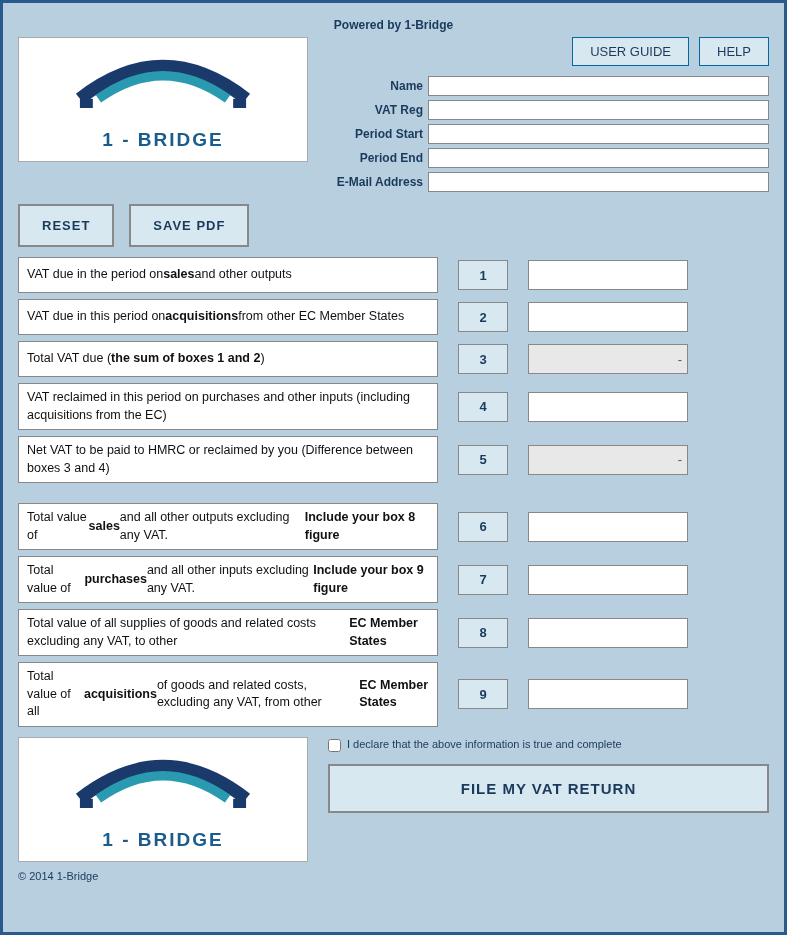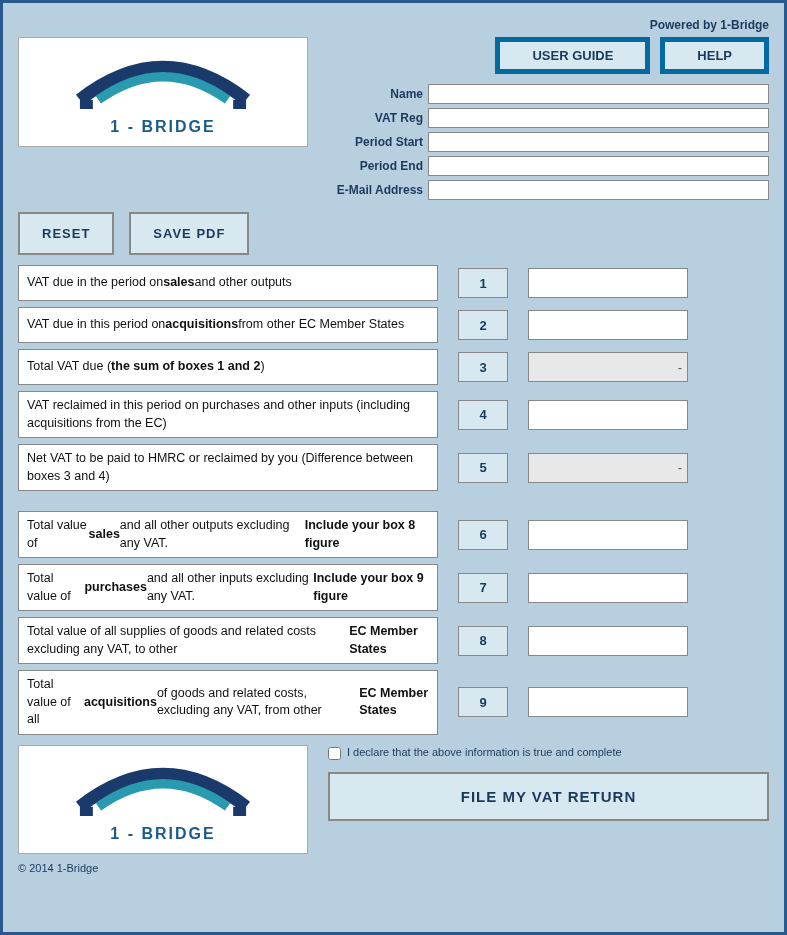--- a/index.html
+++ b/index.html
@@ -14,21 +14,21 @@
     }
     .outer-container {
       width: 787px;
       min-height: 935px;
       background: #b8cfe0;
       border: 3px solid #2a5a8c;
       padding: 15px;
       position: relative;
     }
     .powered-by {
-      text-align: right;
+      text-align: center;
       font-size: 12px;
       color: #1a3a5c;
       margin-bottom: 5px;
       font-weight: bold;
     }
     .top-section {
       display: flex;
       align-items: flex-start;
       margin-bottom: 10px;
     }
@@ -42,44 +42,44 @@
       align-items: center;
       justify-content: center;
       padding: 10px;
       margin-right: 20px;
     }
     .logo-svg {
       width: 200px;
       height: 60px;
     }
     .logo-text {
-      font-size: 16px;
+      font-size: 19px;
       font-weight: bold;
       color: #1a5c8c;
       letter-spacing: 2px;
-      margin-top: 9px;
+      margin-top: 21px;
     }
     .right-area {
       flex: 1;
       display: flex;
       flex-direction: column;
     }
     .top-buttons {
       display: flex;
       justify-content: flex-end;
       gap: 10px;
       margin-bottom: 10px;
     }
     .top-btn {
-      padding: 6px 32px;
+      padding: 6px 17px;
       background: #d8e8f0;
-      border: 5px solid #0369a1;
+      border: 1px solid #0369a1;
       font-size: 13px;
       cursor: pointer;
-      font-weight: bold;
+      font-weight: normal;
       color: #1a3a5c;
     }
     .form-fields {
       display: flex;
       flex-direction: column;
       gap: 4px;
     }
     .form-row {
       display: flex;
       align-items: center;

